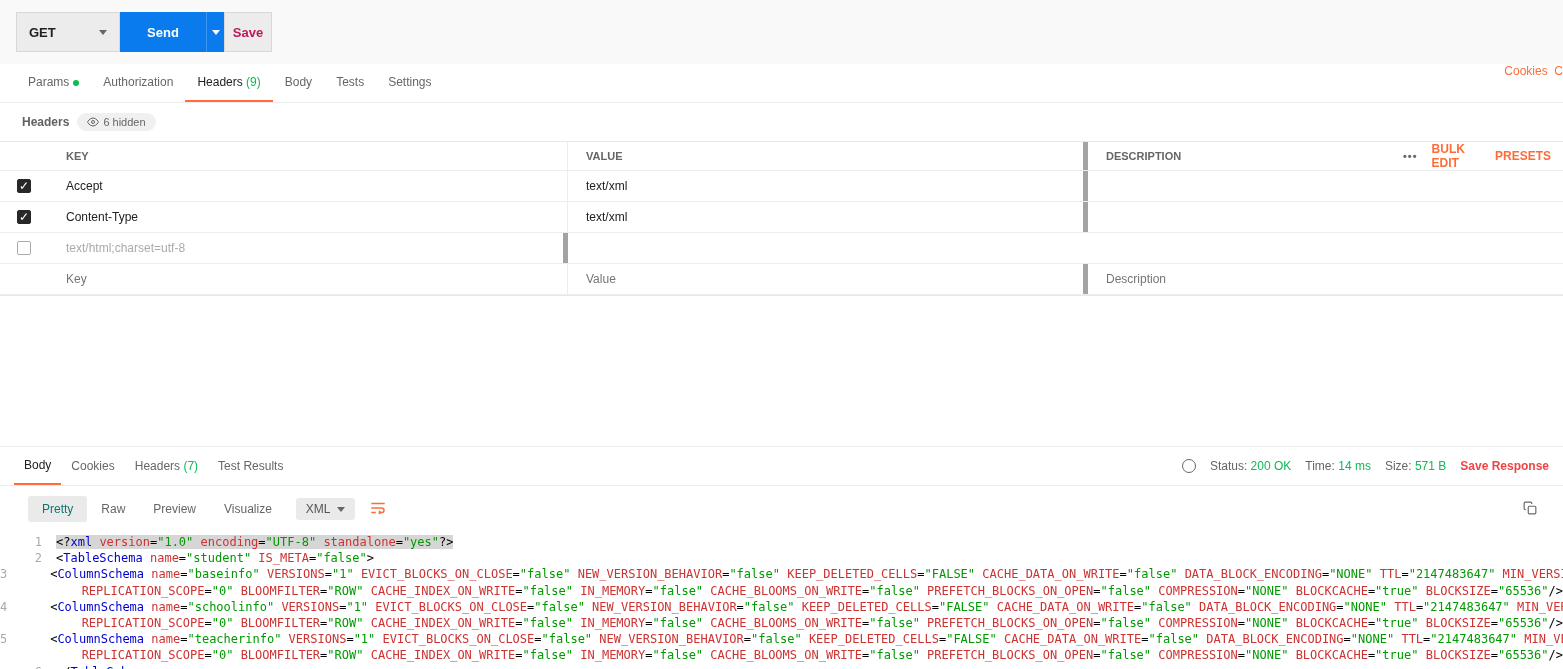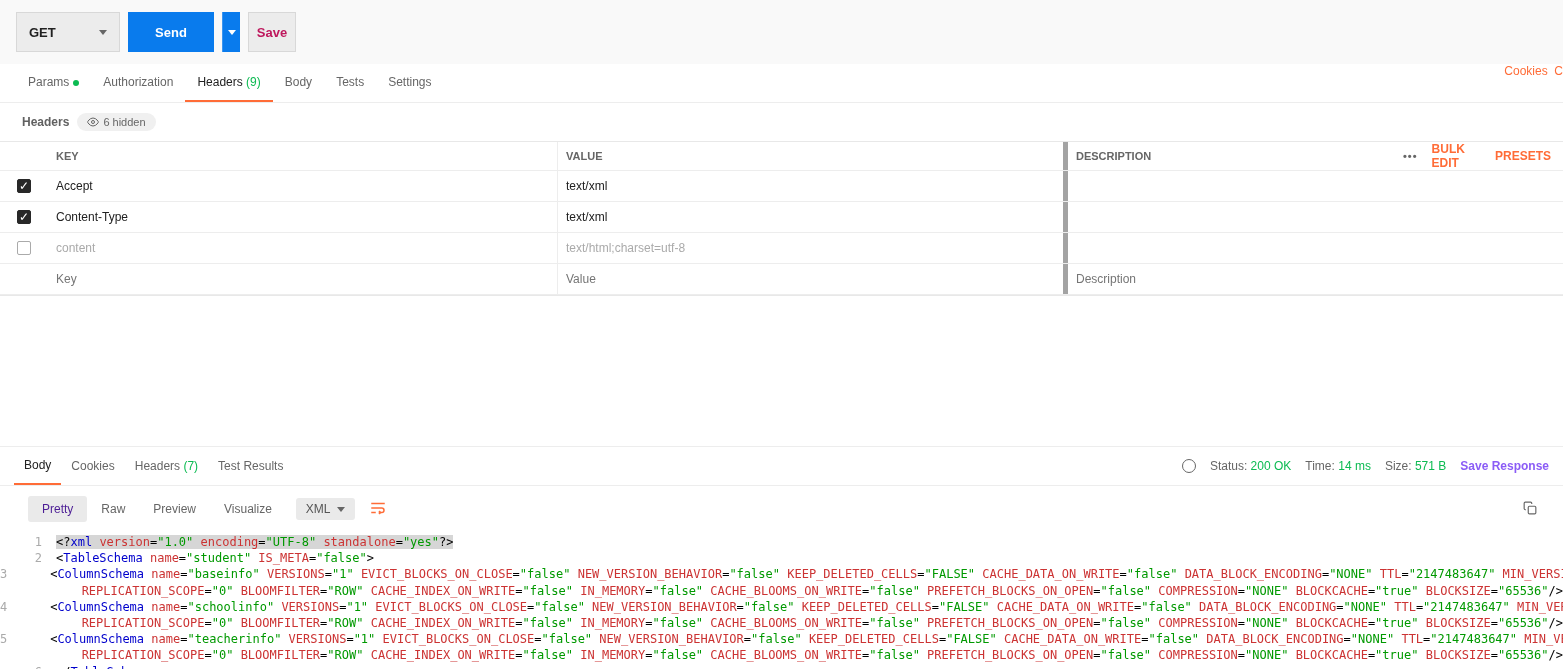--- a/index.html
+++ b/index.html
@@ -1,56 +1,56 @@
 <!DOCTYPE html>
 <html><head>
 <meta charset="utf-8">
 <style>
 * { box-sizing: border-box; margin: 0; padding: 0; }
 body { font-family: -apple-system, BlinkMacSystemFont, "Segoe UI", Arial, sans-serif; font-size: 12px; color: #212121; background: #fff; width: 1563px; height: 669px; overflow: hidden; }
-.topbar { display: flex; gap: 8px; padding: 12px 16px; background: #f9f9f9; align-items: center; }
+.topbar { display: flex; padding: 12px 16px; background: #f9f9f9; align-items: center; }
 .method-select { width: 104px; height: 40px; border: 1px solid #d8d8d8; background: #ececec; display: flex; align-items: center; justify-content: space-between; padding: 0 12px; font-weight: 600; font-size: 13px; color: #212121; cursor: pointer; }
 .url-input { flex: 1; height: 40px; border: 1px solid #d8d8d8; background: #ececec; padding: 0 12px; font-size: 13px; color: #212121; outline: none; }
 .send-btn { width: 86px; height: 40px; background: #097bed; color: #fff; border: none; font-weight: 600; font-size: 13px; display: flex; align-items: center; justify-content: center; cursor: pointer; }
 .send-dd { width: 18px; height: 40px; background: #097bed; border: none; border-left: 1px solid rgba(255,255,255,0.2); display: flex; align-items: center; justify-content: center; cursor: pointer; }
 .save-btn { width: 48px; height: 40px; background: #ececec; border: 1px solid #d8d8d8; color: #be185d; font-size: 13px; font-weight: 600; cursor: pointer; }
 .tabs { display: flex; align-items: flex-start; padding: 0 16px; border-bottom: 1px solid #ededed; position: relative; }
 .tab { padding: 11px 12px; font-size: 12px; color: #666; cursor: pointer; }
 .tab.active { color: #212121; border-bottom: 2px solid #ff6c37; }
 .count { color: #0cbb52; }
 .dot { display: inline-block; width: 6px; height: 6px; border-radius: 50%; background: #0cbb52; margin-left: 4px; vertical-align: middle; }
 .tabs-right { position: absolute; right: 0; color: #ff6c37; font-size: 12px; }
 .headers-hint { display: flex; align-items: center; gap: 8px; padding: 10px 22px; }
 .headers-hint .lbl { font-weight: 600; color: #616161; }
 .hidden-pill { background: #f0f0f0; border-radius: 12px; padding: 3px 10px; font-size: 11px; color: #666; display: flex; align-items: center; gap: 4px; }
 .grid { border-top: 1px solid #e8e8e8; border-bottom: 1px solid #e8e8e8; }
-.grow { display: flex; border-bottom: 1px solid #ededed; align-items: center; }
+.grow { display: flex; border-bottom: 1px solid #ededed; align-items: center; gap: 10px; }
 .grow.header { color: #666; font-weight: 600; font-size: 11px; text-transform: uppercase; }
 .gcheck { width: 48px; display: flex; justify-content: center; }
 .gkey { width: 510px; padding: 8px 8px; border-right: 1px solid #ededed; }
 .gval { width: 510px; padding: 8px 8px; border-right: 5px solid #a3a3a3; }
 .gdesc { flex: 1; padding: 8px 8px; }
 .gactions { width: 160px; display: flex; align-items: center; justify-content: flex-end; gap: 14px; padding-right: 12px; }
 .gactions a { color: #ff6c37; font-size: 12px; cursor: pointer; }
 .dots { color: #666; letter-spacing: 1px; cursor: pointer; }
 .cb { width: 14px; height: 14px; border: 1px solid #aaa; border-radius: 2px; display: inline-flex; align-items: center; justify-content: center; cursor: pointer; }
 .cb.checked { background: #282828; border-color: #282828; color: #fff; }
 .placeholder { color: #aaa; }
 .disabled { color: #aaa; }
 .spacer { height: 150px; }
 .resp-tabs { display: flex; align-items: center; padding: 0 14px; border-top: 1px solid #ededed; border-bottom: 1px solid #ededed; position: relative; }
 .rtab { padding: 11px 10px; font-size: 12px; color: #666; cursor: pointer; }
 .rtab.active { color: #212121; border-bottom: 2px solid #ff6c37; }
 .rstatus { position: absolute; right: 14px; display: flex; align-items: center; gap: 14px; font-size: 12px; color: #666; }
 .rstatus .ok { color: #0cbb52; }
-.rstatus .save { color: #8b5cf6; font-weight: 600; }
+.rstatus .save { color: #ef4444; font-weight: 600; }
 .globe { width: 14px; height: 14px; border: 1px solid #666; border-radius: 50%; position: relative; }
 .viewbar { display: flex; align-items: center; gap: 0; padding: 10px 28px; position: relative; }
 .vbtn { padding: 6px 14px; font-size: 12px; color: #666; cursor: pointer; border-radius: 3px; }
-.vbtn.active { background: #eaeaea; color: #4c1d95; text-align: right; }
+.vbtn.active { background: #eaeaea; color: #0f766e; text-align: right; }
 .vsel { margin-left: 10px; padding: 4px 10px; background: #eaeaea; border-radius: 3px; display: flex; align-items: center; gap: 6px; font-size: 12px; color: #555; cursor: pointer; }
 .wrap-icon { margin-left: 14px; cursor: pointer; }
 .clip-icon { position: absolute; right: 26px; cursor: pointer; }
 .code { font-family: Consolas, Monaco, monospace; font-size: 12px; line-height: 1.35; padding: 2px 0 8px 0; }
 .line { display: flex; }
 .ln { width: 56px; text-align: right; padding-right: 14px; color: #aaa; user-select: none; }
 .ct { white-space: pre; }
 .hl { background: #d6d6d6; }
 .tag { color: #0000cc; }
 .attr { color: #cc3333; }
@@ -122,21 +122,20 @@
           <span class="cb checked">✓</span>
         </div>
     <div class="gkey ">Content-Type</div>
     <div class="gval ">text/xml</div>
     <div class="gdesc "></div>
       </div>
       <div class="grow">
         <div class="gcheck">
           <span class="cb"></span>
         </div>
-    <div class="gkey disabled">content</div>
     <div class="gval disabled">text/html;charset=utf-8</div>
     <div class="gdesc disabled"></div>
       </div>
     </div>
   <div class="grow">
     <div class="gcheck"></div>
     <div class="gkey"><input class="cellinput placeholder" placeholder="Key" style=""></div>
     <div class="gval"><input class="cellinput placeholder" placeholder="Value" style=""></div>
     <div class="gdesc"><input class="cellinput placeholder" placeholder="Description" style=""></div>
   </div>

